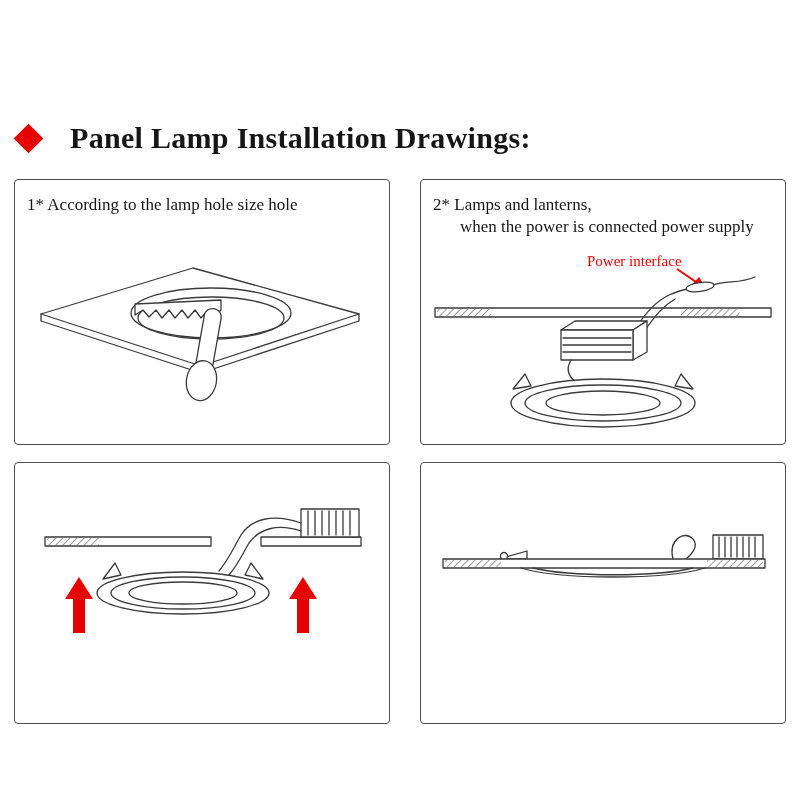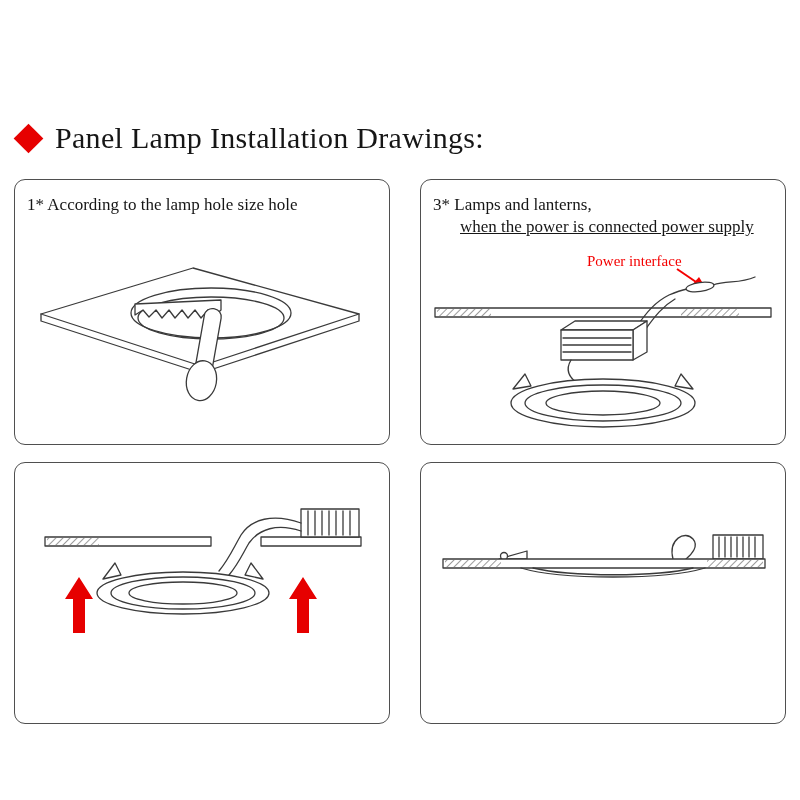--- a/index.html
+++ b/index.html
@@ -11,38 +11,38 @@
   }
   .page { position:relative; width:800px; height:800px; overflow:hidden; background:#fff; }
 
   .header { display:flex; align-items:center; gap:16px; padding:116px 0 0 15px; height:160px; }
   .diamond {
     width:21px; height:21px; flex:0 0 auto;
     background:var(--accent-red,#e60000);
     transform:rotate(45deg);
     margin-left:3px;
   }
-  .title { font-size:30px; font-weight:400; letter-spacing:0.3px; }
+  .title { font-size:30px; font-weight:700; letter-spacing:0.3px;margin-left:15px; }
 
   .grid {
     display:grid;
     grid-template-columns:376px 366px;
     grid-template-rows:266px 262px;
     column-gap:30px; row-gap:17px;
     padding:19px 14px 0 14px;
   }
   .panel {
     border:1px solid #4f4f4f;
-    border-radius:11px;
+    border-radius:4px;
     background:#fff;
     position:relative;
     overflow:hidden;
   }
   .step-label { font-size:17px; line-height:1.3; padding:14px 10px 2px 12px; }
-  .indent { display:block; padding-left:27px;text-decoration:underline; }
+  .indent { display:block; padding-left:27px; }
 
   svg { display:block; margin-top:2px; }
   .stroke { fill:none; stroke:#3a3a3a; stroke-width:1.3; stroke-linejoin:round; stroke-linecap:round; }
   .wfill  { fill:#ffffff; stroke:#3a3a3a; stroke-width:1.3; stroke-linejoin:round; }
   .redfill   { fill:var(--accent-red,#e60000); stroke:none; }
   .annfill   { fill:var(--annotation-red,#ff0000); stroke:none; }
   .annstroke { fill:none; stroke:var(--annotation-red,#ff0000); stroke-width:2; }
   .ann { font-size:15px; fill:var(--annotation-red,#ff0000); font-family:"Liberation Serif", serif; }
 </style>
 </head>
@@ -73,21 +73,21 @@
           <g transform="rotate(10 191 132)">
             <rect class="wfill" x="183" y="88" width="17" height="66" rx="8"></rect>
             <ellipse class="wfill" cx="191.5" cy="161" rx="15" ry="20"></ellipse>
           </g>
         </g>
       </svg>
     </section>
 
     <section class="panel">
       <p class="step-label">
-        <span>3*  Lamps and lanterns,</span>
+        <span>2*  Lamps and lanterns,</span>
         <span class="indent">when the power is connected power supply</span>
       </p>
       <svg width="364" height="196" viewBox="0 0 364 196">
         <defs>
           <pattern id="h2" width="5" height="5" patternUnits="userSpaceOnUse" patternTransform="rotate(45)">
             <line x1="0" y1="0" x2="0" y2="5" stroke="#3a3a3a" stroke-width="1"></line>
           </pattern>
         </defs>
 
         <text class="ann" x="166" y="24">Power interface</text>

